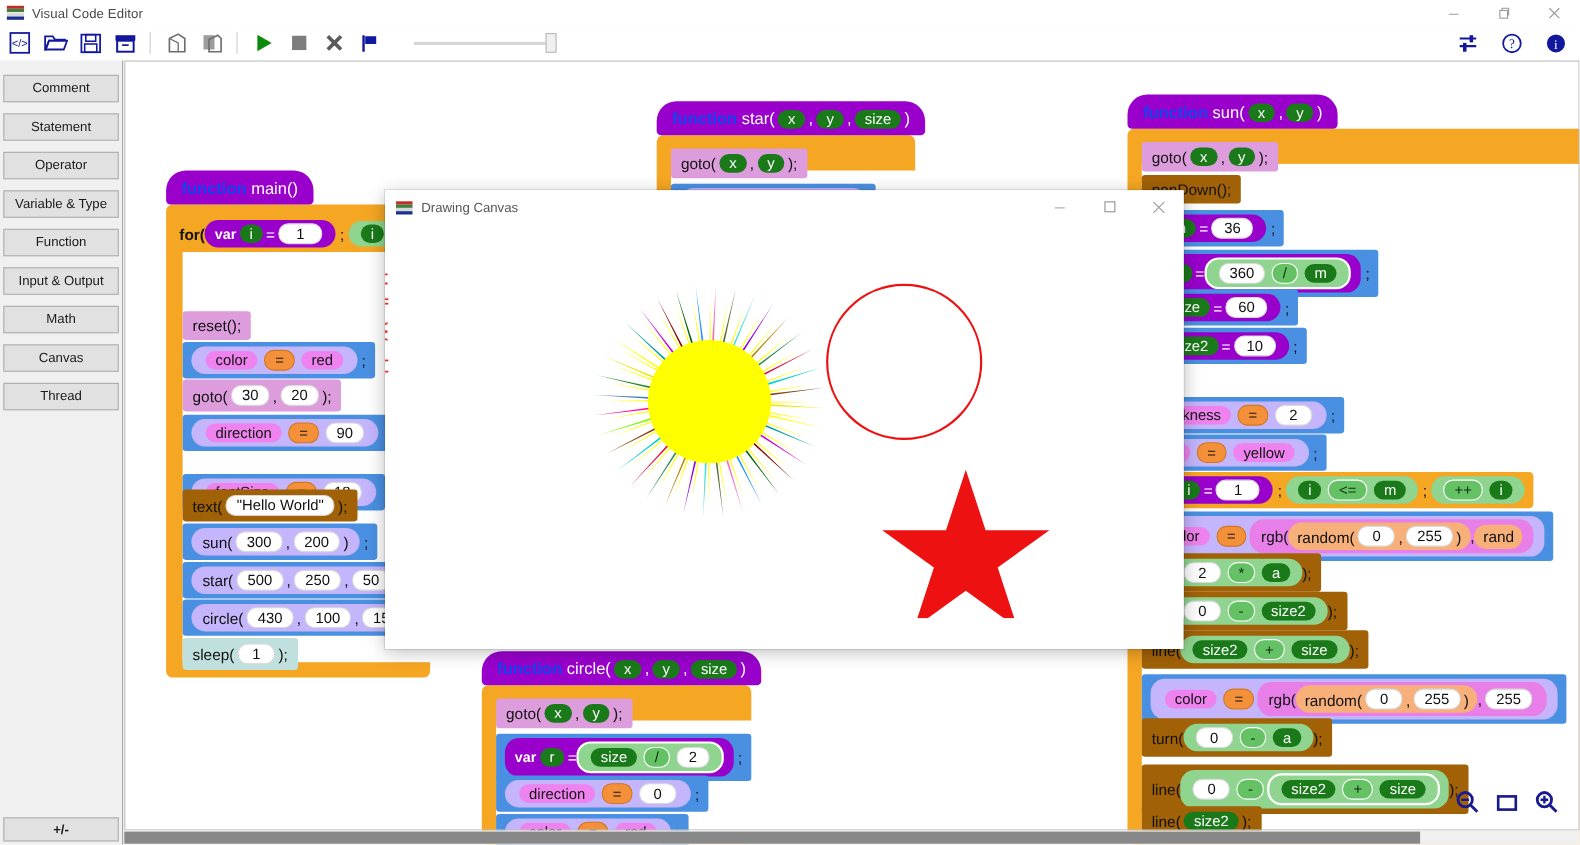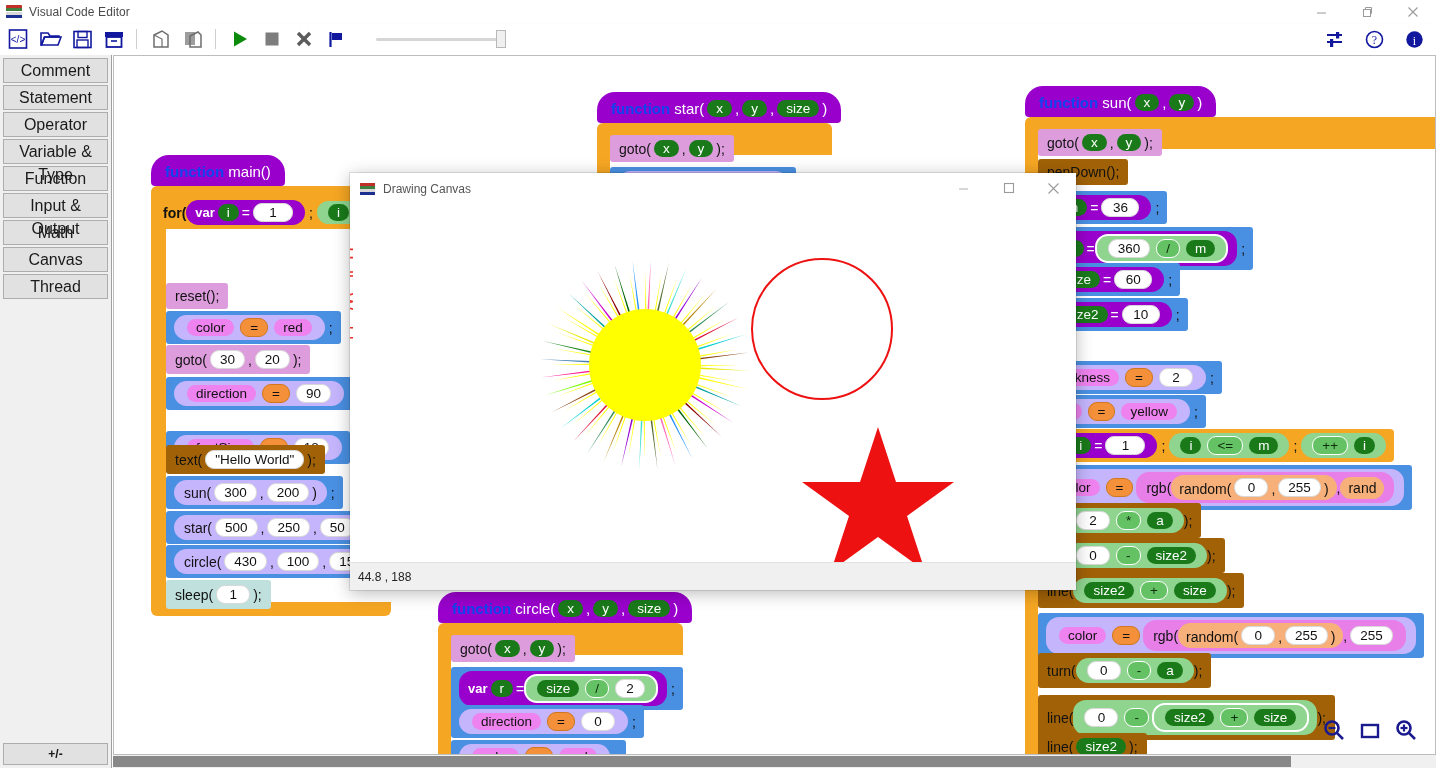--- a/index.html
+++ b/index.html
@@ -75,23 +75,23 @@
     display: flex; align-items: center; gap: 8px;
   }
 
   
   .sidebar {
     position: absolute; left: 0; top: 55px; width: 112px; height: 713px;
     background: #f0f0f0; border-right: 1px solid #a0a0a0;
     padding-top: 3px;
   }
   .cat-btn {
-    display: block; width: 105px; height: 25px; margin: 0 auto 2px auto;
+    display: block; width: 105px; height: 25px; margin: 10px auto 2px auto;
     background: #e1e1e1; border: 1px solid #adadad;
-    font-size: 16px; color: #1a1a1a;
+    font-size: 12px; color: #1a1a1a;
     line-height: 23px; text-align: center;
     font-family: "Liberation Sans", sans-serif;
   }
   .plusminus-btn {
     position: absolute; left: 3px; bottom: 3px;
     width: 105px; height: 22px;
     background: #e1e1e1; border: 1px solid #adadad;
     font-size: 12px; font-weight: bold; color: #1a1a1a;
     line-height: 20px; text-align: center;
   }
@@ -889,18 +889,15 @@
             <polygon points="312.7,156.6 386.7,144.4 313.0,158.9" fill="#ffff00"></polygon>
             <polygon points="312.7,156.9 399.3,147.5 313.0,159.6" fill="#8b4513"></polygon>
             <polygon points="313.0,159.7 388.0,160.5 312.9,162.1" fill="#ffff00"></polygon>
           </g>
         <circle cx="295" cy="160" r="56" fill="#ffff00"></circle>
         <circle cx="472" cy="124" r="70" fill="none" stroke="#ee1111" stroke-width="2"></circle>
         <polygon fill="#ee1111" points="528,222 546,277 604,277 557,311 575,366 528,332 481,366 499,311 452,277 510,277"></polygon>
       </svg>
     </div>
 
-    <div class="cw-status">
-      <span class="txt">44.8 , 188</span>
-    </div>
   </div>
 
 </div>
 
 </body></html>

